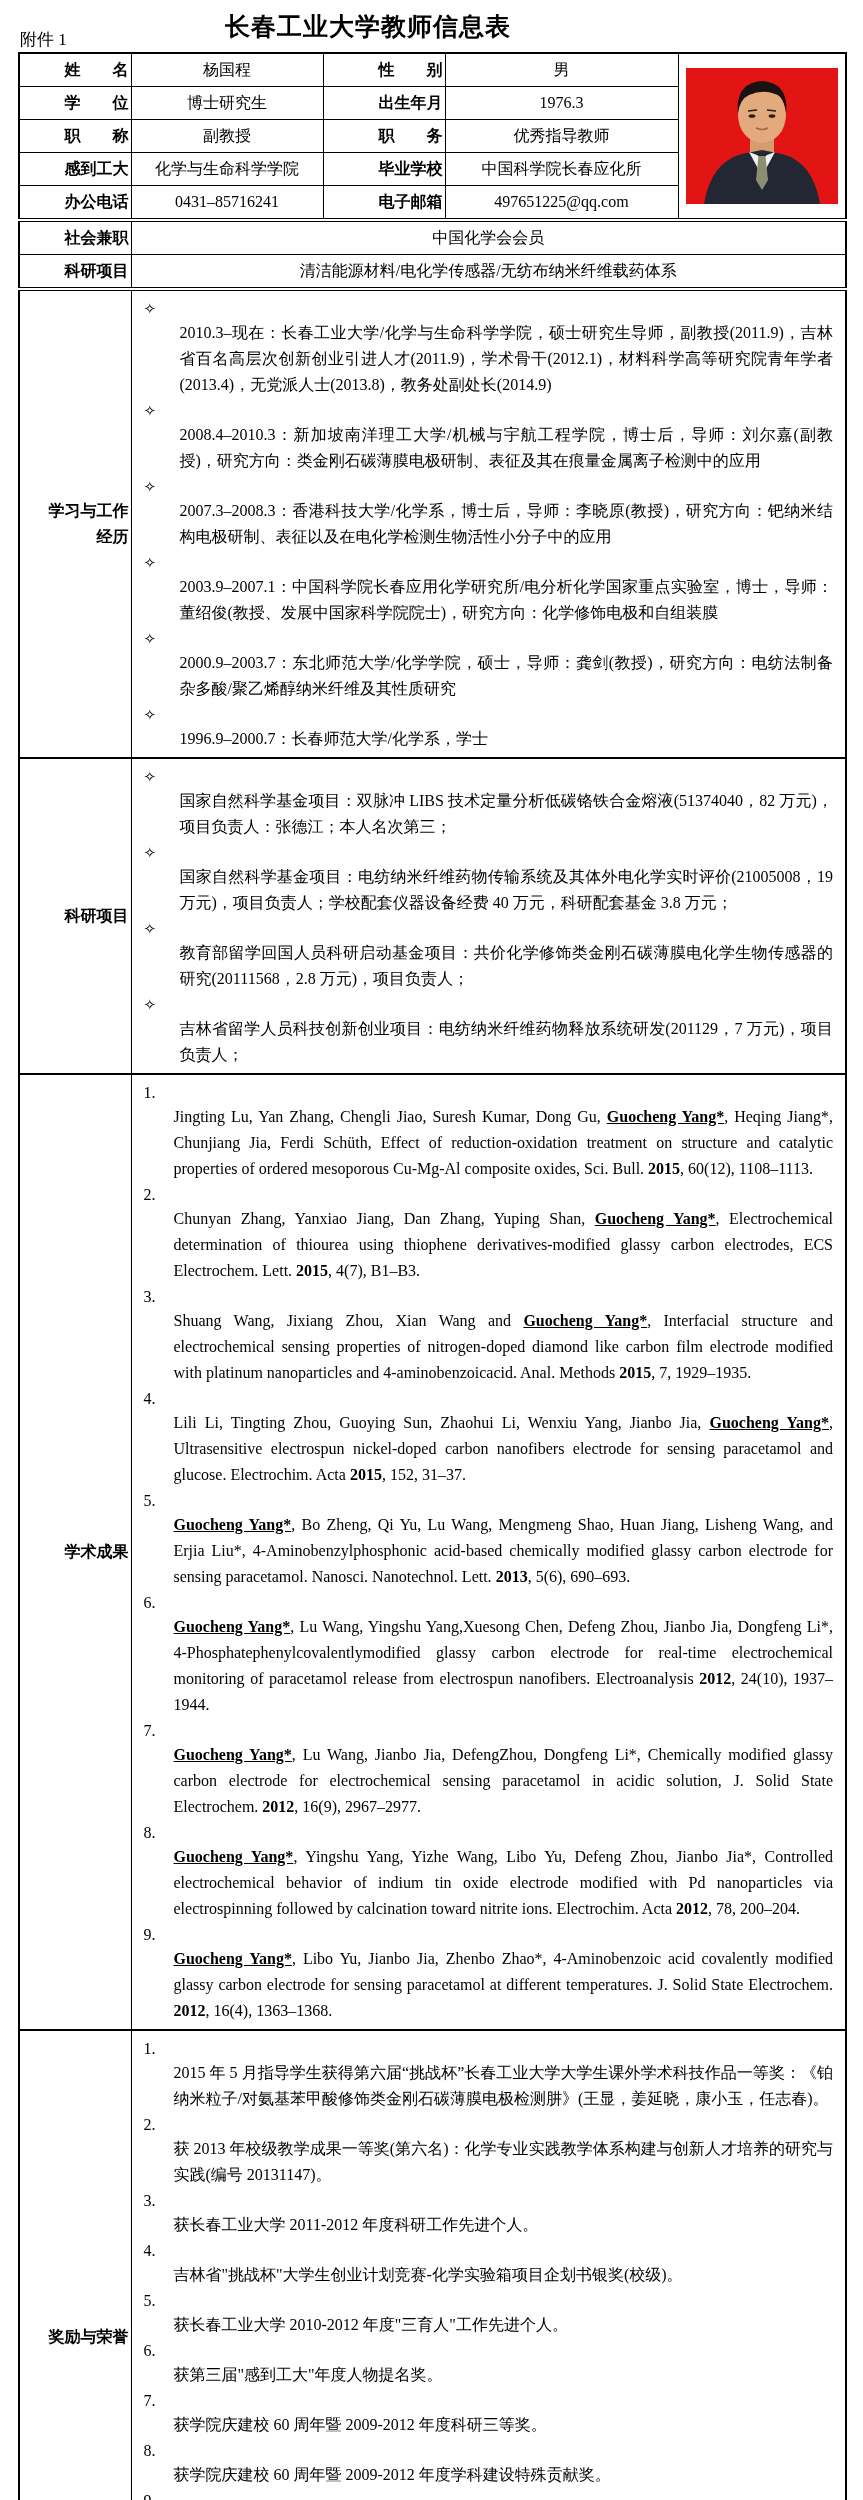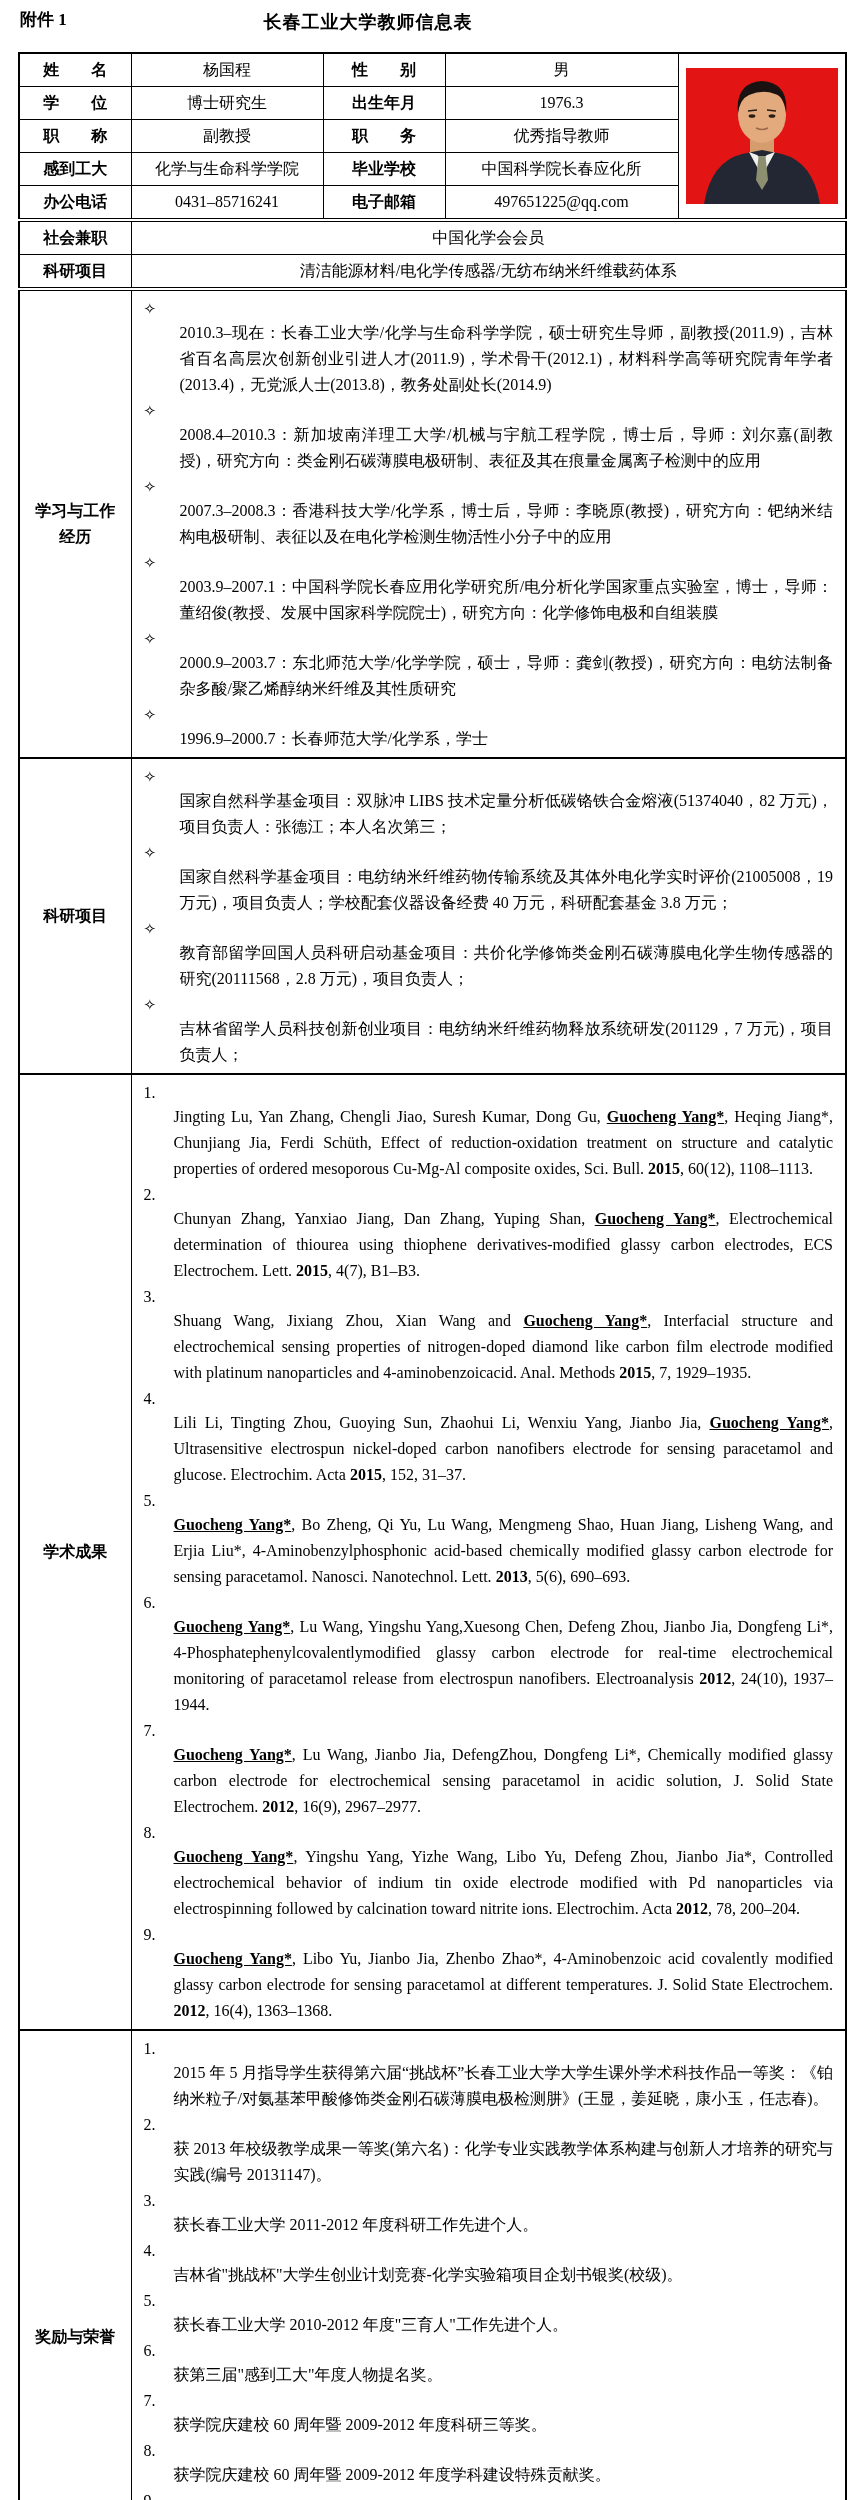--- a/index.html
+++ b/index.html
@@ -5,42 +5,42 @@
   html,body { margin:0; padding:0; background:#ffffff; }
   body {
     width:863px;
     font-family:"Liberation Serif","DejaVu Serif",serif;
     color:#000;
   }
   .sheet { padding:8px 18px 26px 18px; }
 
   .header { position:relative; height:34px; margin-bottom:10px; }
   .attachment {
-    position:absolute; left:2px; top:0;
-    font-weight:bold; font-size:17px;
+    position:absolute; left:2px; top:20px;
+    font-weight:normal; font-size:17px;
   }
   .title {
     width:700px; text-align:center;
-    font-weight:bold; font-size:18px; letter-spacing:1px;
+    font-weight:bold; font-size:25px; letter-spacing:1px;
     padding-top:2px;
   }
 
   table.form {
     width:827px; border-collapse:collapse; table-layout:fixed;
     border:2px solid #000;
   }
   td {
     border:1px solid #000;
     font-size:16px; line-height:26px;
     padding:0 6px;
     vertical-align:middle;
     word-break:break-word;
   }
   td.label-cell {
-    font-weight:bold; text-align:center; padding:3px 2px;
+    font-weight:bold; text-align:right; padding:3px 2px;
   }
   .wrap-label { display:inline-block; max-width:82px; }
   td.value-cell { text-align:center; }
   td.section-content {
     text-align:justify; vertical-align:top;
     padding:5px 12px 5px 8px;
   }
 
   tr.sep-double td { border-top:4px double #000; }
   tr.sep-thick  td { border-top:2px solid #000; }

